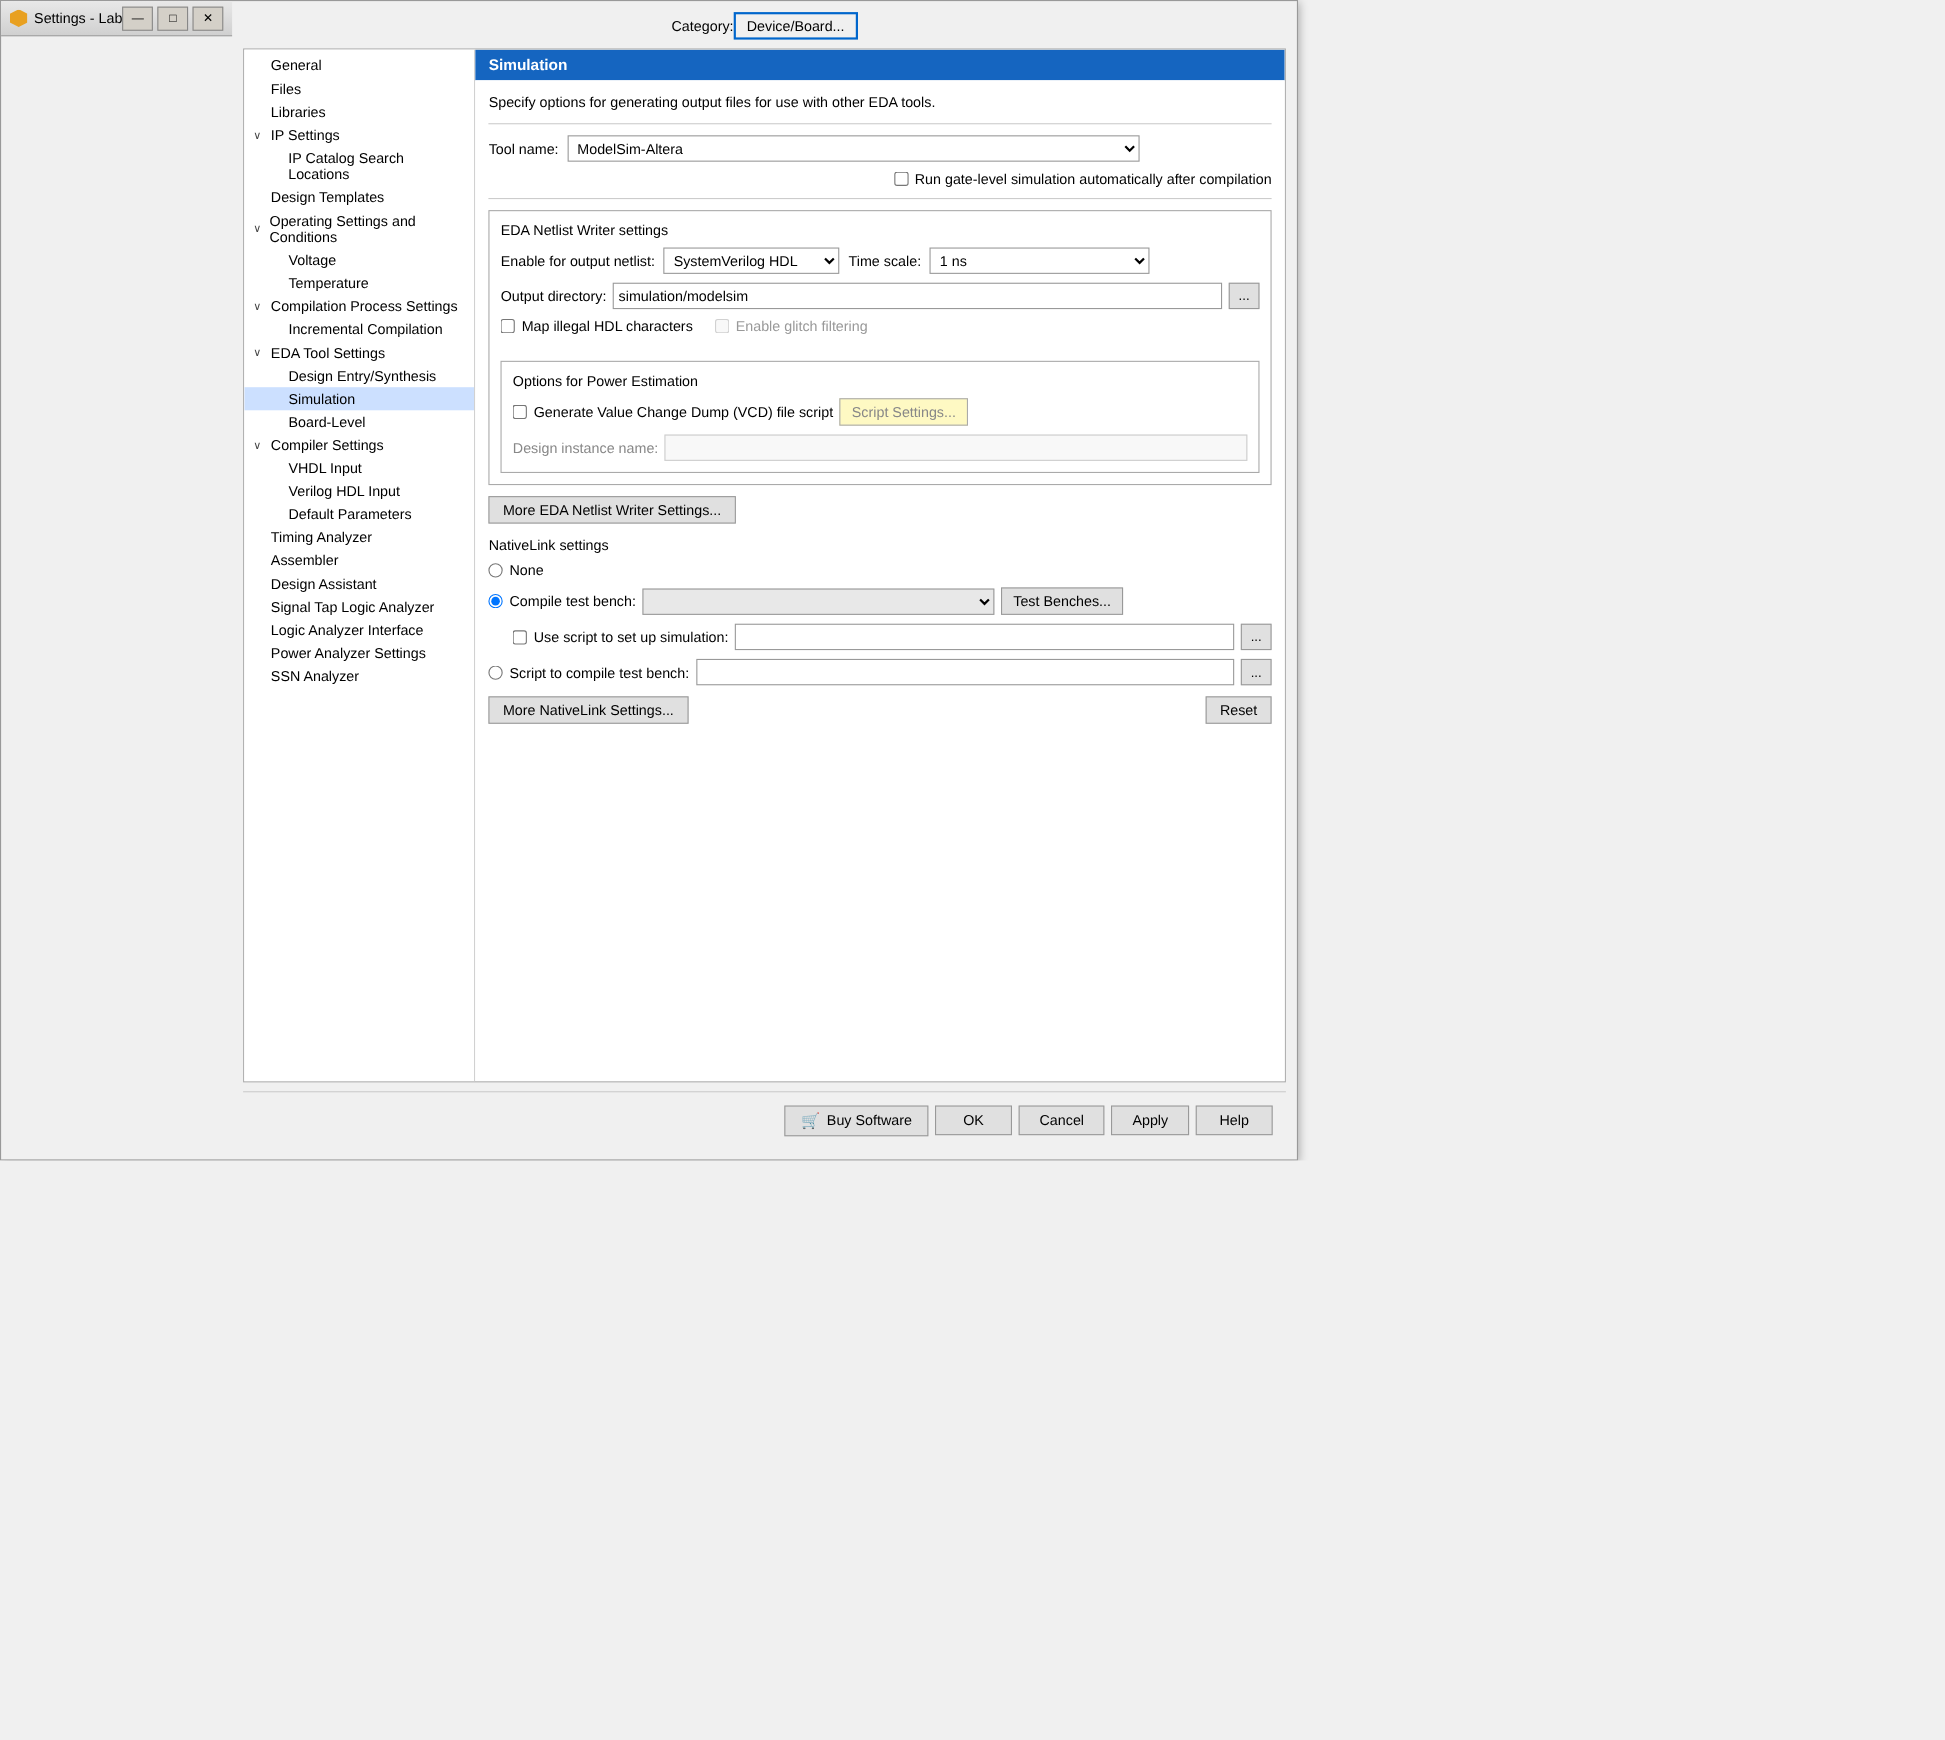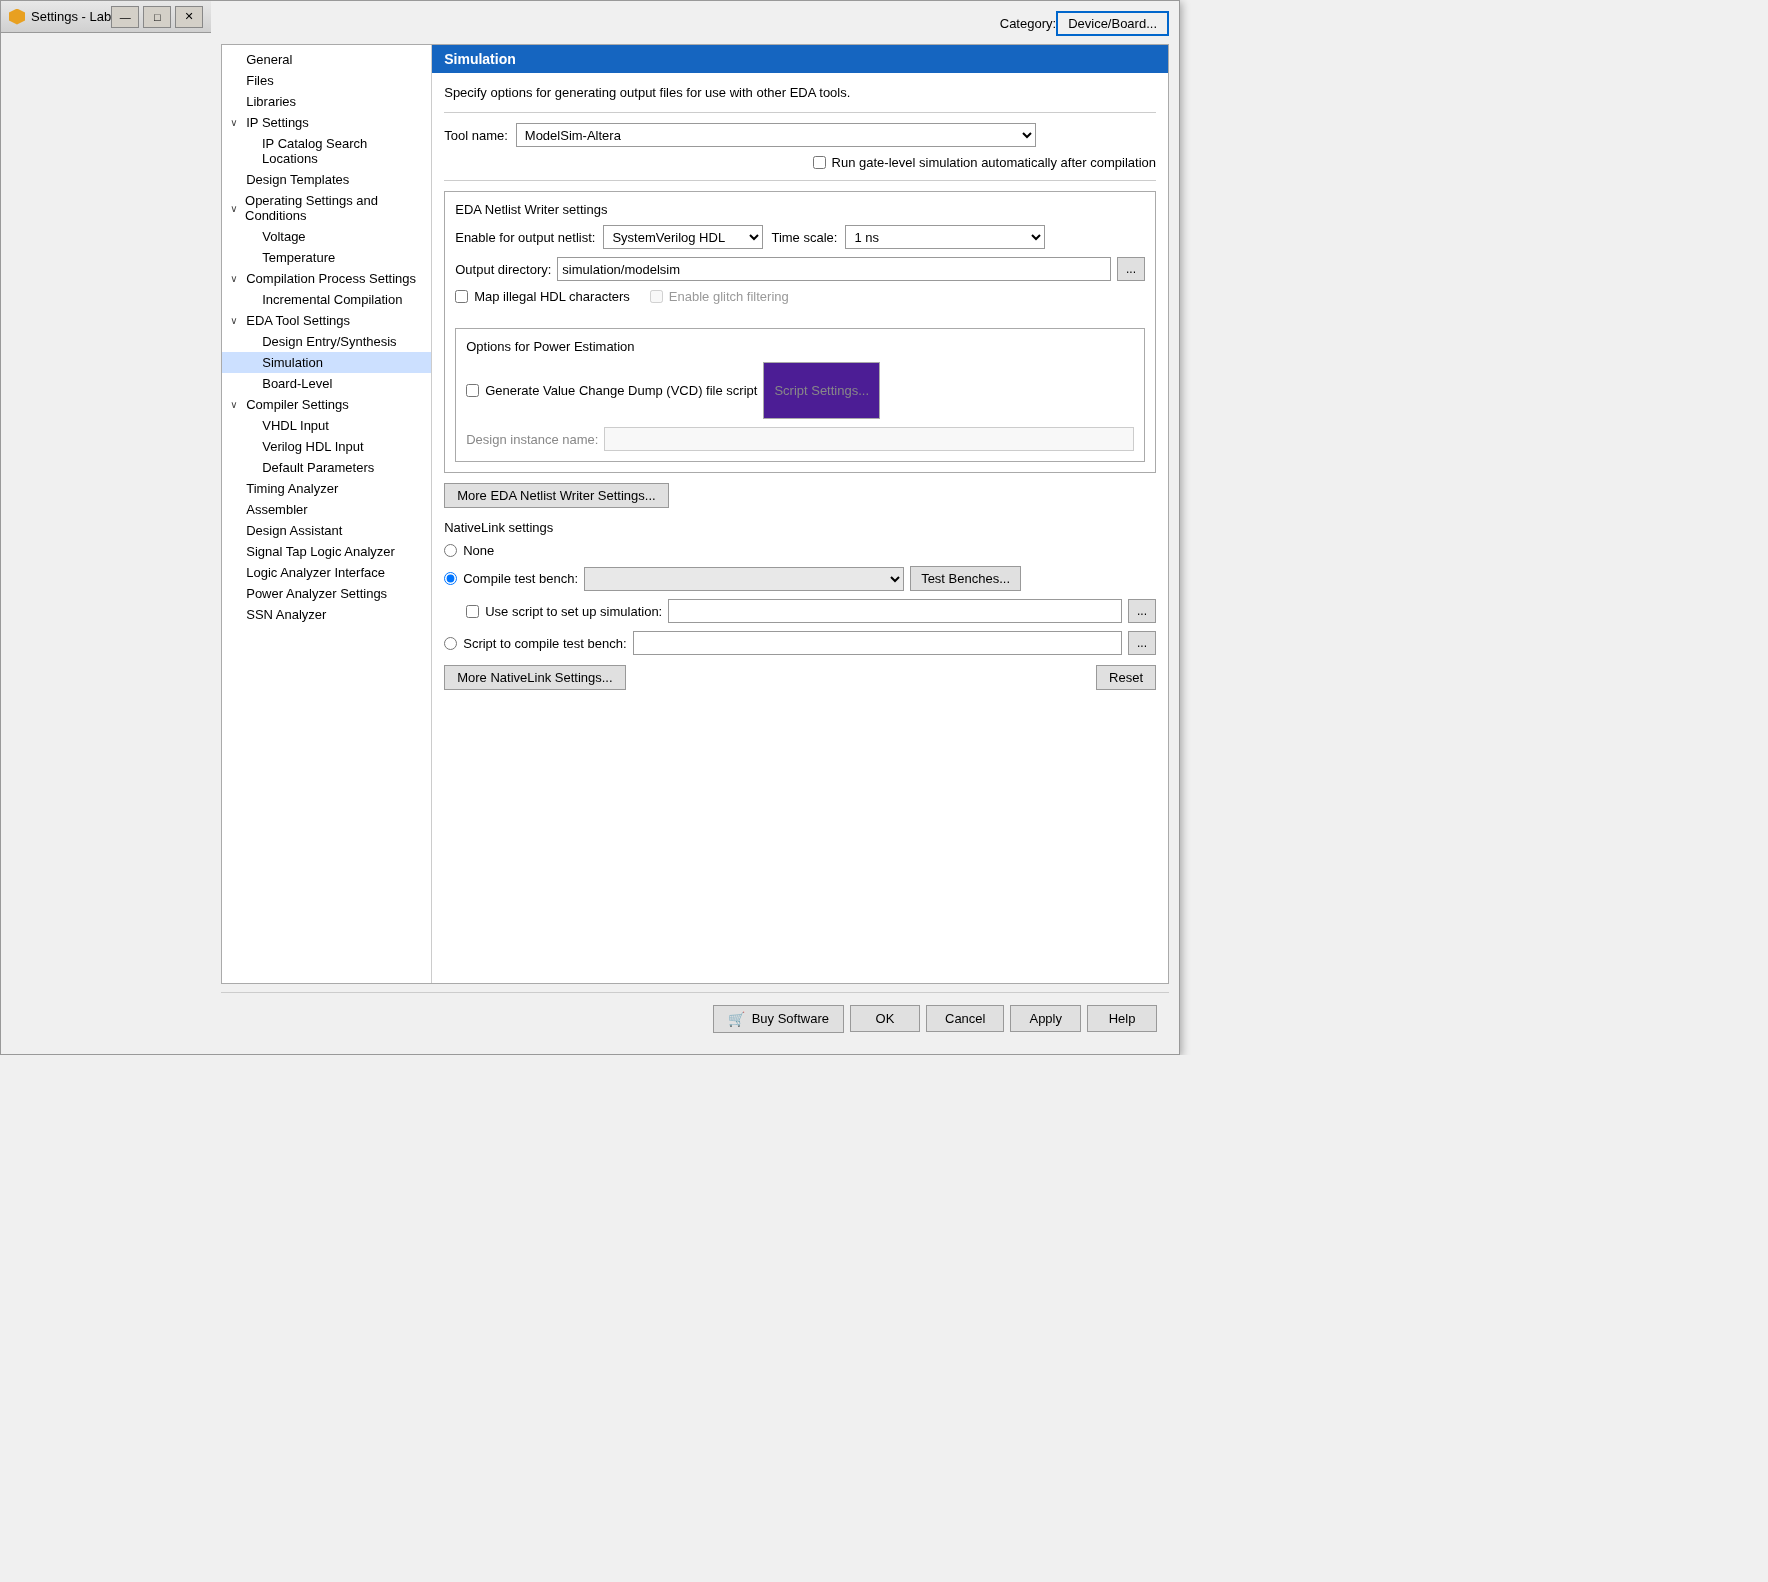--- a/index.html
+++ b/index.html
@@ -48,21 +48,21 @@
       display: flex;
       flex-direction: column;
       padding: 10px;
       gap: 8px;
       overflow: hidden;
     }
 
     .top-bar {
       display: flex;
       align-items: center;
-      justify-content: flex-end;
+      justify-content: center;
     }
     .category-label { font-size: 13px; color: #000; }
     .device-board-btn {
       padding: 3px 10px;
       background: #f0f0f0;
       border: 2px solid #0066cc;
       cursor: pointer;
       font-size: 13px;
       color: #000;
     }
@@ -251,22 +251,22 @@
     }
     .power-est-title { font-size: 13px; margin-bottom: 8px; }
 
     .vcd-row {
       display: flex;
       align-items: center;
       gap: 6px;
       margin-bottom: 8px;
     }
     .script-settings-btn {
-      padding: 20px 10px;
-      background: #4c1d95;
+      padding: 4px 10px;
+      background: #fef9c3;
       border: 1px solid #aaa;
       color: #888;
       font-size: 13px;
       cursor: not-allowed;
     }
 
     .design-instance-row {
       display: flex;
       align-items: center;
       gap: 6px;

